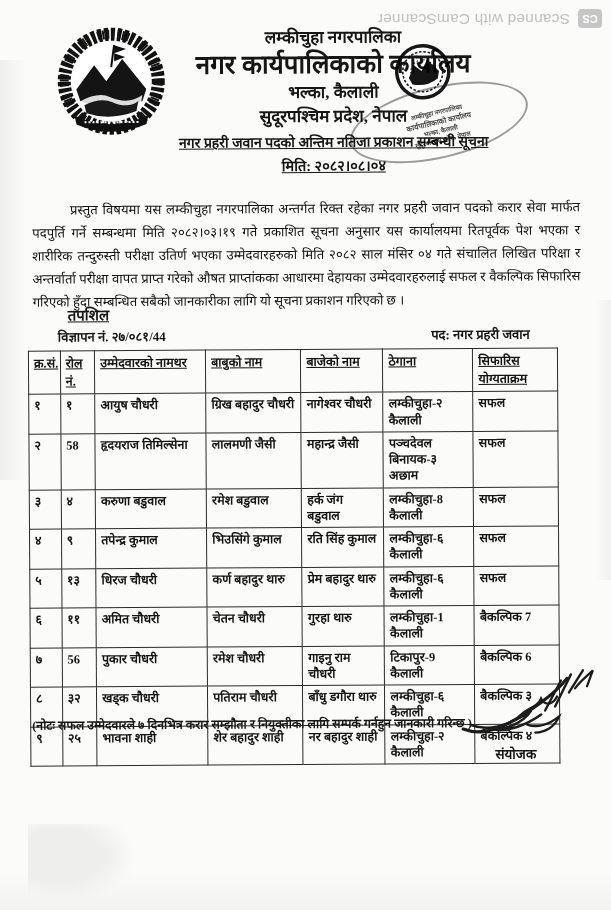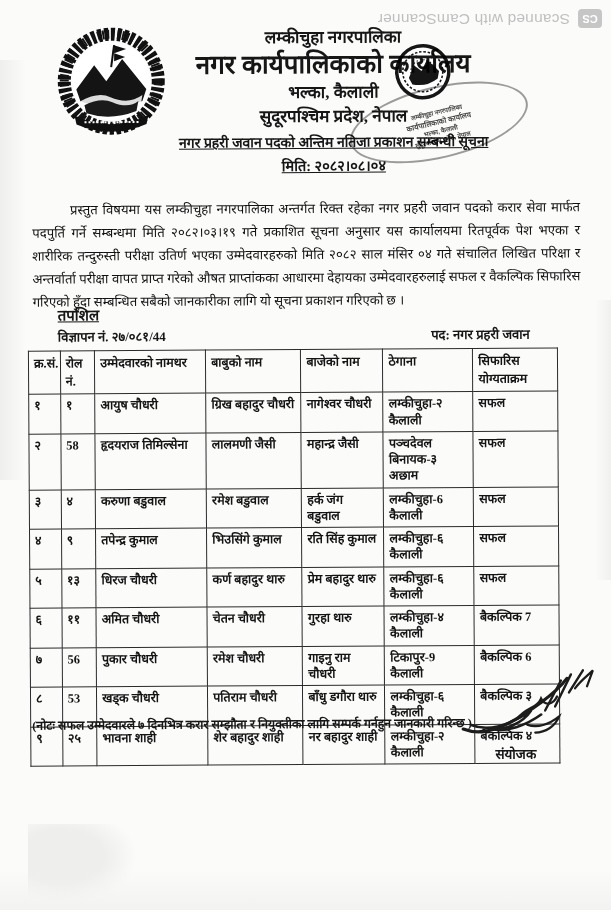--- a/index.html
+++ b/index.html
@@ -55,34 +55,34 @@
     gap:1px;padding-top:8px;box-sizing:border-box;
   }
   .stamp .sline{font-size:6.5px;font-weight:bold;color:rgba(25,25,25,.8);white-space:nowrap;line-height:1.25;}
   .stamp .sline.big{font-size:7.5px;}
 
   .para{
     position:absolute;left:33px;top:198px;width:548px;
     font-size:13.2px;line-height:1.74;text-align:justify;text-indent:38px;
     color:#121212;margin:0;
   }
-  .tapasil{position:absolute;left:58px;top:303px;font-size:15px;font-weight:bold;text-decoration:underline;}
+  .tapasil{position:absolute;left:68px;top:303px;font-size:15px;font-weight:bold;text-decoration:underline;}
   .ad-line{position:absolute;left:58px;top:326px;width:472px;display:flex;justify-content:space-between;
            font-size:13px;font-weight:bold;}
 
   table.results{
     position:absolute;left:28px;top:349px;width:530px;
     border-collapse:collapse;table-layout:fixed;
     font-size:12.5px;
   }
   table.results th, table.results td{
     border:1.5px solid #2b2b2b;vertical-align:top;text-align:left;
     padding:3px 5px;font-weight:bold;color:#141414;overflow:hidden;
   }
-  table.results th{height:30px;line-height:1.45;}
+  table.results th{height:30px;line-height:1.45;text-decoration:underline;}
   table.results td{height:29px;line-height:1.3;}
   col.c1{width:6%;} col.c2{width:6.5%;} col.c3{width:21%;} col.c4{width:18%;}
   col.c5{width:15.5%;} col.c6{width:17%;} col.c7{width:16%;}
 
   .note{position:absolute;left:30px;top:716px;width:440px;font-size:12.3px;font-weight:bold;line-height:1.4;}
 
   .sign-block{position:absolute;left:455px;top:668px;width:150px;height:100px;text-align:left;}
   .sign-block .cap{position:absolute;left:38px;top:78px;font-size:13.5px;font-weight:bold;}
 </style>
 </head>
@@ -187,21 +187,21 @@
             <td>महान्द्र जैसी</td>
             <td>पञ्चदेवल बिनायक-३ अछाम</td>
             <td>सफल</td>
           </tr>
           <tr>
             <td>३</td>
             <td>४</td>
             <td>करुणा बडुवाल</td>
             <td>रमेश बडुवाल</td>
             <td>हर्क जंग बडुवाल</td>
-            <td>लम्कीचुहा-6 कैलाली</td>
+            <td>लम्कीचुहा-8 कैलाली</td>
             <td>सफल</td>
           </tr>
           <tr>
             <td>४</td>
             <td>९</td>
             <td>तपेन्द्र कुमाल</td>
             <td>भिउसिंगे कुमाल</td>
             <td>रति सिंह कुमाल</td>
             <td>लम्कीचुहा-६ कैलाली</td>
             <td>सफल</td>
@@ -214,35 +214,35 @@
             <td>प्रेम बहादुर थारु</td>
             <td>लम्कीचुहा-६ कैलाली</td>
             <td>सफल</td>
           </tr>
           <tr>
             <td>६</td>
             <td>११</td>
             <td>अमित चौधरी</td>
             <td>चेतन चौधरी</td>
             <td>गुरहा थारु</td>
-            <td>लम्कीचुहा-४ कैलाली</td>
+            <td>लम्कीचुहा-1 कैलाली</td>
             <td>बैकल्पिक 7</td>
           </tr>
           <tr>
             <td>७</td>
             <td>56</td>
             <td>पुकार चौधरी</td>
             <td>रमेश चौधरी</td>
             <td>गाइनु राम चौधरी</td>
             <td>टिकापुर-9 कैलाली</td>
             <td>बैकल्पिक 6</td>
           </tr>
           <tr>
             <td>८</td>
-            <td>53</td>
+            <td>३२</td>
             <td>खड्क चौधरी</td>
             <td>पतिराम चौधरी</td>
             <td>बाँधु डगौरा थारु</td>
             <td>लम्कीचुहा-६ कैलाली</td>
             <td>बैकल्पिक ३</td>
           </tr>
           <tr>
             <td>९</td>
             <td>२५</td>
             <td>भावना शाही</td>

